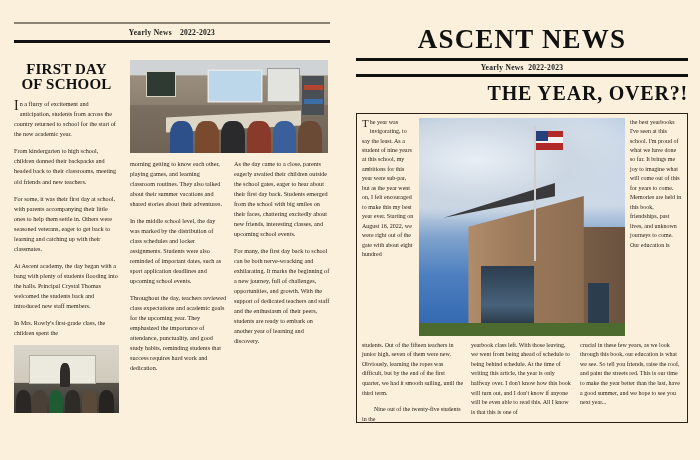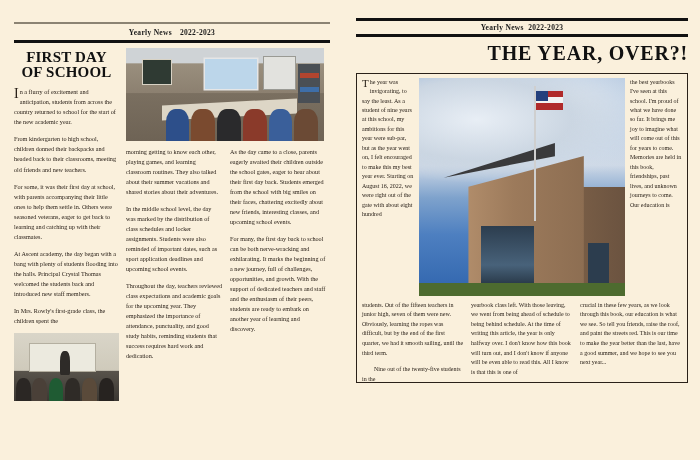--- a/index.html
+++ b/index.html
@@ -58,22 +58,23 @@
   .masthead-line .sep { display: inline-block; width: 8px; }
   .rule-thick-black {
     height: 2.6px;
     background: #111;
     margin: 1px 0 0 0;
   }
 
   .left-body {
     display: flex;
     gap: 7px;
-    margin-top: 5px;
+    margin-top: 17px;
     height: 400px;
+    justify-content: space-between;
   }
 
   .lcol-1 { width: 105px; }
   .lcol-2 { width: 96px; }
   .lcol-3 { width: 96px; }
 
   .headline-left {
     font-family: "Liberation Serif", serif;
     font-weight: bold;
     font-size: 15px;
@@ -413,20 +414,21 @@
     </div>
   </div>
 
   <div class="spine">
     <div class="spine-text a">Ascent</div>
     <div class="spine-text b">2022-2023</div>
   </div>
 
   <div class="page-right">
 
+    <div class="nameplate">ASCENT NEWS</div>
     <div class="np-rule-top"></div>
     <div class="np-sub">
       <span>Yearly News</span><span class="sep">&nbsp;&nbsp;</span><span>2022-2023</span>
     </div>
     <div class="np-rule-bot"></div>
 
     <div class="subhead">THE YEAR, OVER?!</div>
 
     <div class="feature">
 

